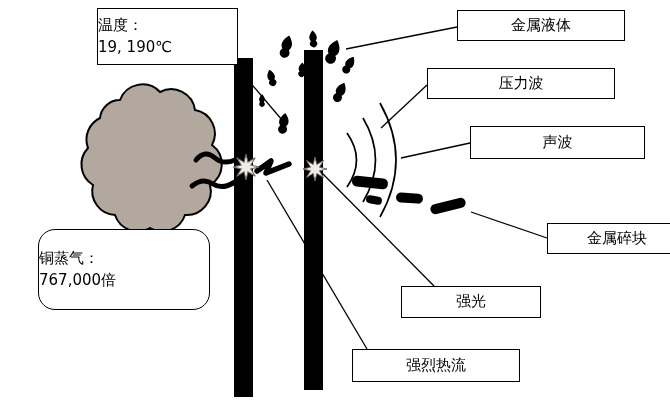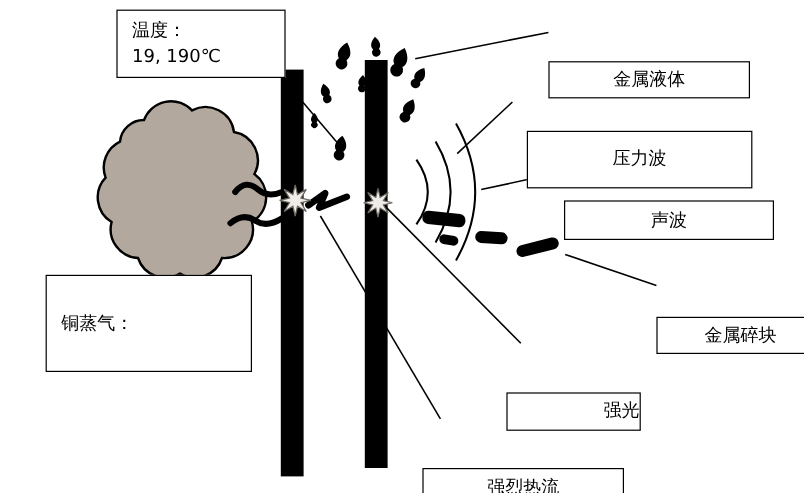--- a/index.html
+++ b/index.html
@@ -11,22 +11,22 @@
     font-family:"DejaVu Sans","Liberation Sans",sans-serif;
     overflow:hidden;margin:0 auto;
   }
   .stage svg{position:absolute;left:0;top:0;}
   .label-box{
     position:absolute;background:#ffffff;border:1.6px solid var(--ink);
     color:var(--ink);font-size:15px;line-height:1.45;
     display:flex;flex-direction:column;justify-content:center;
     box-sizing:border-box;
   }
-  .label-box.center{align-items:center;text-align:center;margin-top:41px;}
-  .label-box.left{align-items:flex-start;padding-left:12px;}
+  .label-box.center{align-items:center;text-align:center;}
+  .label-box.left{align-items:flex-start;}
   .callout{stroke:var(--ink);stroke-width:1.3;}
   .bar{fill:var(--ink);}
   .cloud{fill:var(--cloud);stroke:var(--ink);stroke-width:2;}
   .drop{fill:var(--ink);}
   .wave{fill:none;stroke:var(--ink);stroke-width:1.7;}
   .frag{fill:var(--ink);}
   .stream{fill:none;stroke:var(--ink);stroke-width:5;stroke-linecap:round;}
   .zig{fill:none;stroke:var(--ink);stroke-width:5.5;stroke-linejoin:round;stroke-linecap:round;}
   .spark{fill:#efece7;stroke:#6b675f;stroke-width:0.08;}
 </style>
@@ -90,37 +90,38 @@
 
   <div class="label-box left" style="left:97px;top:8px;width:141px;height:57px;">
     <div>温度：</div>
     <div>19, 190℃</div>
   </div>
 
   <div class="label-box center" style="left:457px;top:10px;width:168px;height:31px;">
     <div>金属液体</div>
   </div>
 
-  <div class="label-box center" style="left:439px;top:68px;width:188px;height:48px;">
+  <div class="label-box center" style="left:427px;top:68px;width:188px;height:31px;">
     <div>压力波</div>
   </div>
 
   <div class="label-box center" style="left:470px;top:126px;width:175px;height:33px;">
     <div>声波</div>
   </div>
 
   <div class="label-box center" style="left:547px;top:223px;width:140px;height:31px;">
     <div>金属碎块</div>
   </div>
 
-  <div class="label-box left" style="left:38px;top:229px;width:172px;height:81px;">
+  <div class="label-box left" style="left:38px;top:229px;width:172px;height:81px;border-radius:17px;">
     <div>铜蒸气：</div>
+    <div>767,000倍</div>
   </div>
 
-  <div class="label-box center" style="left:422px;top:286px;width:112px;height:32px;align-items:flex-end;">
+  <div class="label-box center" style="left:401px;top:286px;width:140px;height:32px;">
     <div>强光</div>
   </div>
 
   <div class="label-box center" style="left:352px;top:349px;width:168px;height:33px;">
     <div>强烈热流</div>
   </div>
 
 </div>
 
 </body></html>

